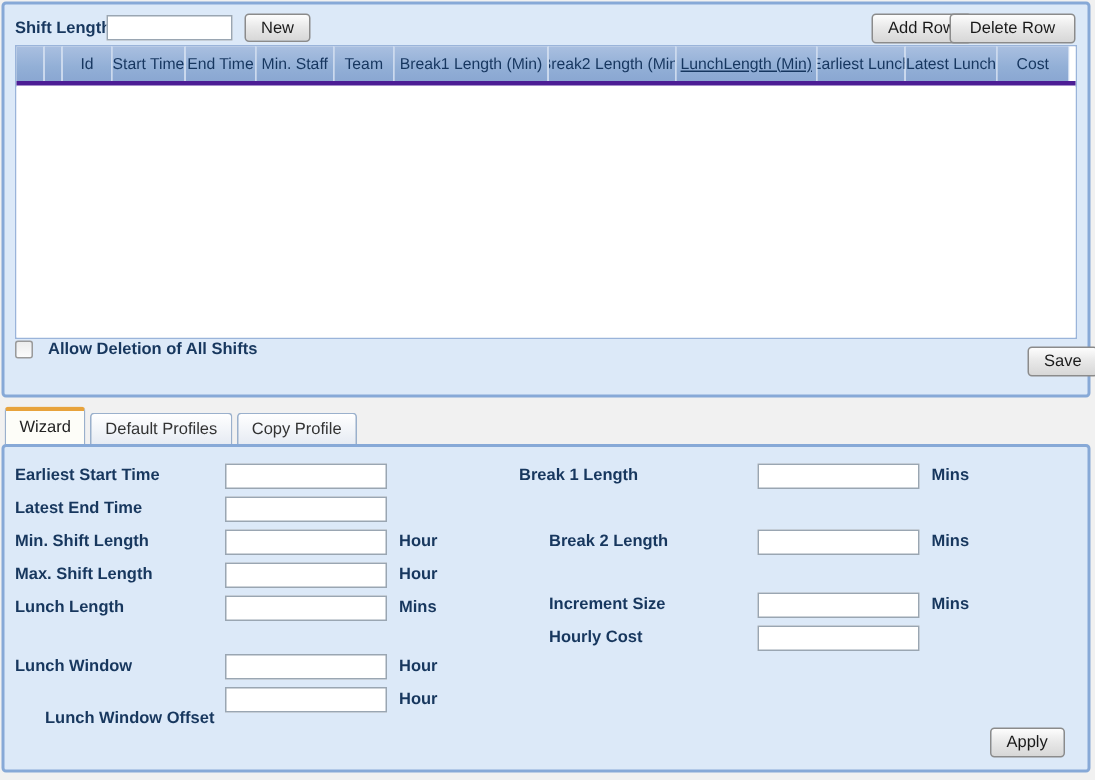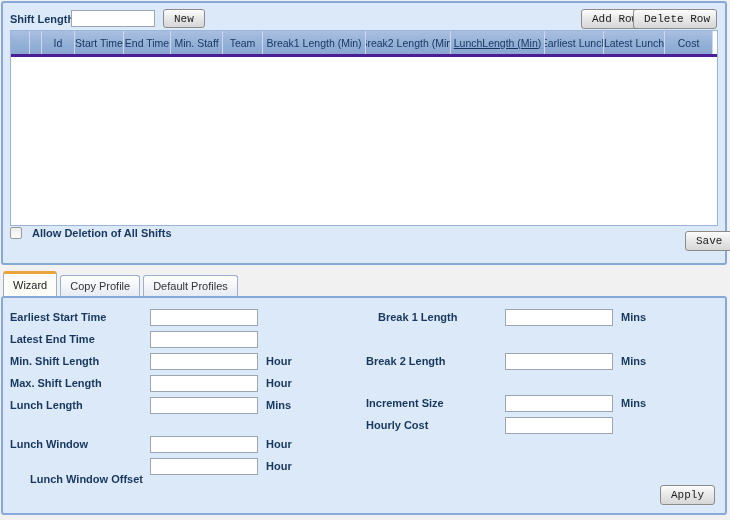--- a/index.html
+++ b/index.html
@@ -19,21 +19,21 @@
     border:2px solid #87a9d7;
     border-radius:3px;
   }
   .top-panel { top:1px; height:264px; }
   .bottom-panel { top:296px; height:219px; }
 
   .navy { color:#17375e; font-weight:bold; }
 
   .btn {
     position:absolute;
-    font-family:Liberation Mono, monospace;
+    font-family:Liberation Sans, sans-serif;
     font-size:11px;
     color:#1a1a1a;
     background:linear-gradient(#fdfdfd,#e9e9e9 45%,#d7d7d7);
     border:1px solid #8b8b8b;
     border-radius:3px;
     height:20px;
     padding:0 10px;
     cursor:pointer;
     white-space:nowrap;
   }
@@ -147,22 +147,22 @@
 
   <div class="chk-row">
     <span class="chk"></span>
     <span class="navy">Allow Deletion of All Shifts</span>
   </div>
   <button class="btn save-btn">Save</button>
 </div>
 
 <div class="tabbar" id="tabbar">
     <div class="tab active">Wizard</div>
+    <div class="tab">Default Profiles</div>
     <div class="tab">Copy Profile</div>
-    <div class="tab">Default Profiles</div>
   </div>
 
 <div class="panel bottom-panel" id="wizard-panel">
   <button class="btn apply-btn">Apply</button>
 <span class="navy form-label" style="left: 7px; top: 13px;">Earliest Start Time</span>
     <input type="text" class="txt" style="left: 147px; top: 11px; width: 108px;">
     <span class="navy form-label" style="left: 7px; top: 35px;">Latest End Time</span>
     <input type="text" class="txt" style="left: 147px; top: 33px; width: 108px;">
     <span class="navy form-label" style="left: 7px; top: 57px;">Min. Shift Length</span>
     <input type="text" class="txt" style="left: 147px; top: 55px; width: 108px;">
@@ -172,21 +172,21 @@
     <span class="navy form-unit" style="left: 263px; top: 79px;">Hour</span>
     <span class="navy form-label" style="left: 7px; top: 101px;">Lunch Length</span>
     <input type="text" class="txt" style="left: 147px; top: 99px; width: 108px;">
     <span class="navy form-unit" style="left: 263px; top: 101px;">Mins</span>
     <span class="navy form-label" style="left: 7px; top: 140px;">Lunch Window</span>
     <input type="text" class="txt" style="left: 147px; top: 138px; width: 108px;">
     <span class="navy form-unit" style="left: 263px; top: 140px;">Hour</span>
     <span class="navy form-label" style="left: 7px; top: 175px; padding-left: 20px;">Lunch Window Offset</span>
     <input type="text" class="txt" style="left: 147px; top: 160px; width: 108px;">
     <span class="navy form-unit" style="left: 263px; top: 162px;">Hour</span>
-    <span class="navy form-label" style="left: 375px; top: 13px;">Break 1 Length</span>
+    <span class="navy form-label" style="left: 343px; top: 13px;">Break 1 Length</span>
     <input type="text" class="txt" style="left: 502px; top: 11px; width: 108px;">
     <span class="navy form-unit" style="left: 618px; top: 13px;">Mins</span>
     <span class="navy form-label" style="left: 363px; top: 57px;">Break 2 Length</span>
     <input type="text" class="txt" style="left: 502px; top: 55px; width: 108px;">
     <span class="navy form-unit" style="left: 618px; top: 57px;">Mins</span>
     <span class="navy form-label" style="left: 363px; top: 99px;">Increment Size</span>
     <input type="text" class="txt" style="left: 502px; top: 97px; width: 108px;">
     <span class="navy form-unit" style="left: 618px; top: 99px;">Mins</span>
     <span class="navy form-label" style="left: 363px; top: 121px;">Hourly Cost</span>
     <input type="text" class="txt" style="left: 502px; top: 119px; width: 108px;">

